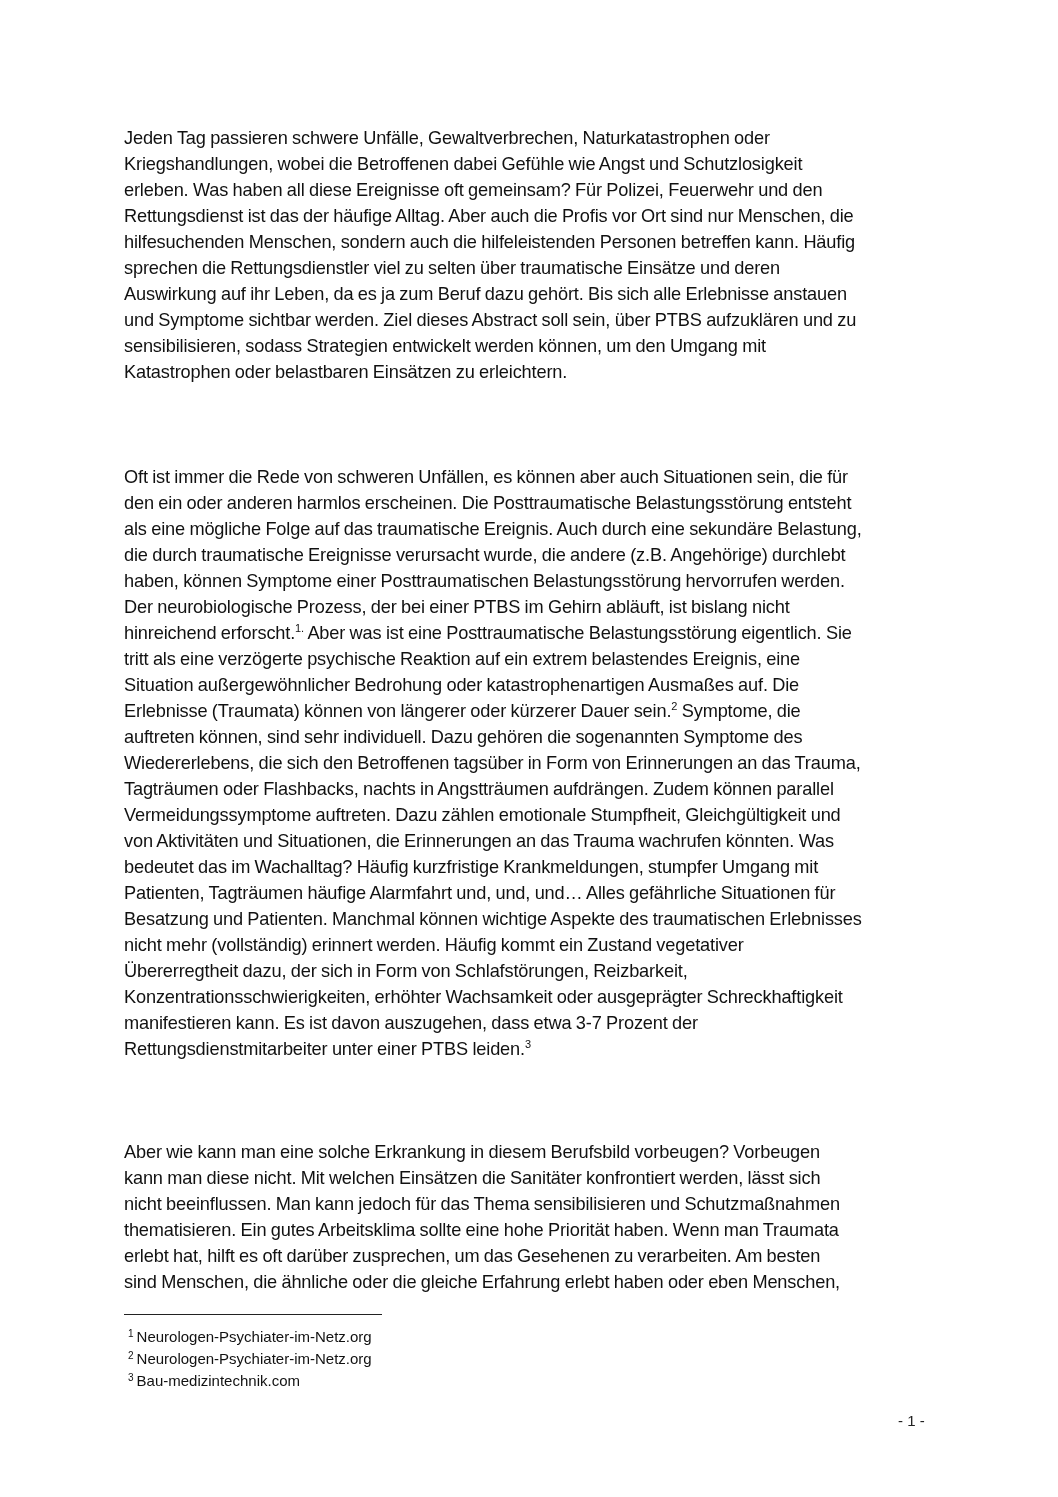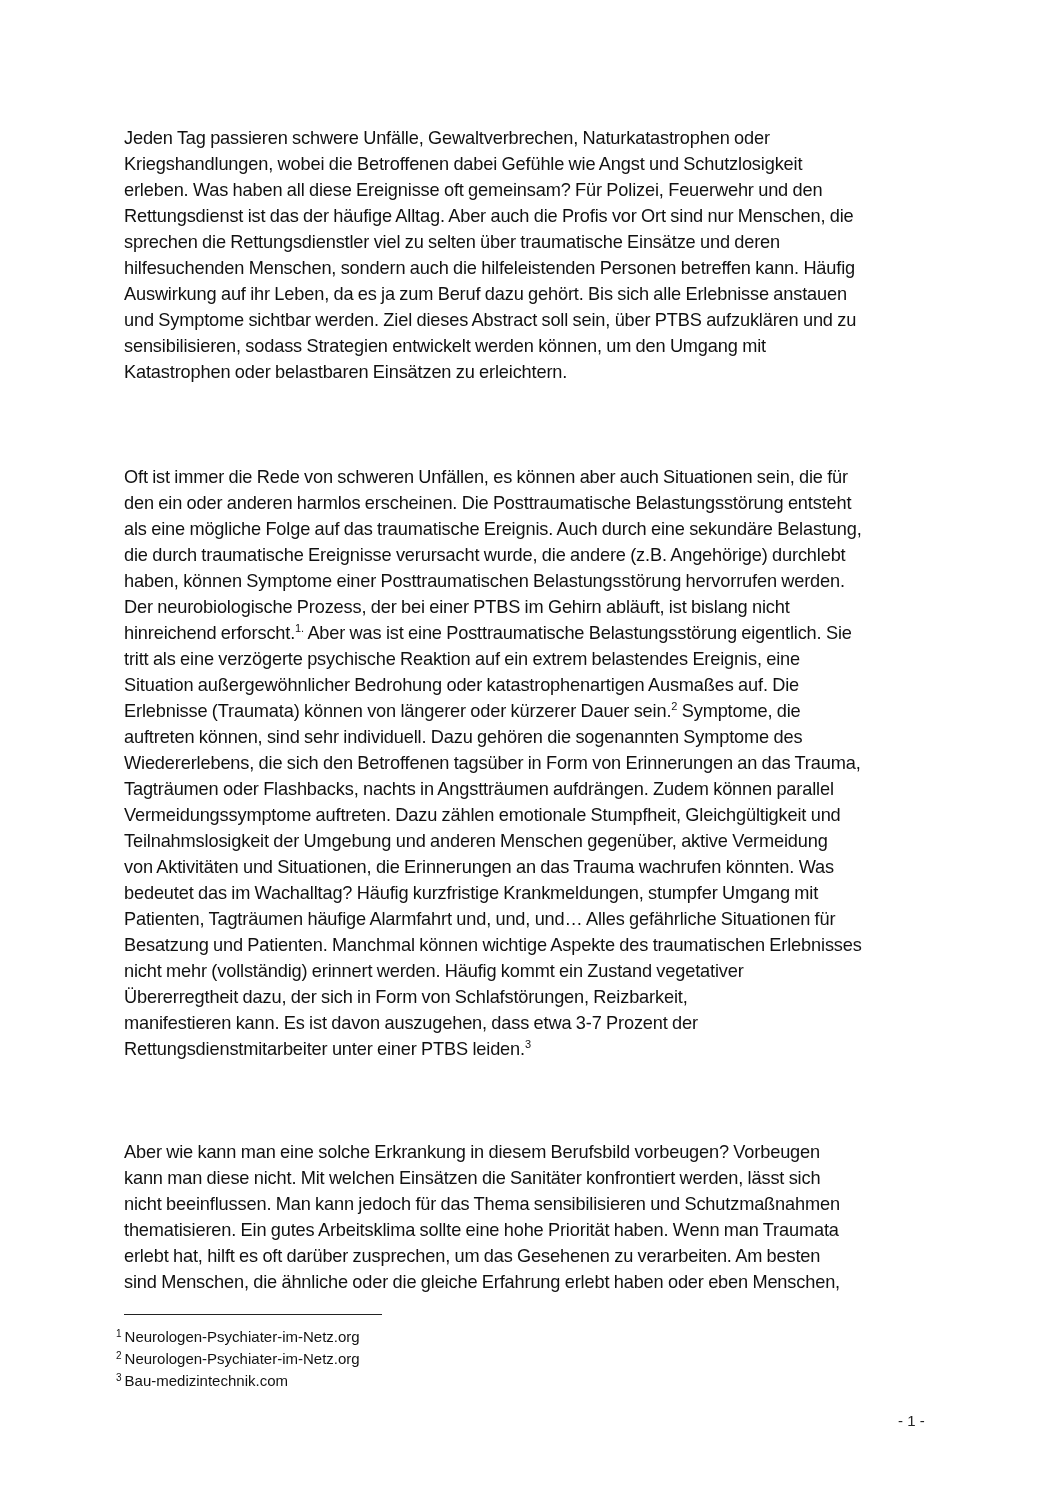--- a/index.html
+++ b/index.html
@@ -49,21 +49,21 @@
     .footnote-rule {
       position: absolute;
       left: 124px;
       top: 1314px;
       width: 258px;
       height: 0;
       border-top: 1.5px solid #222;
     }
     .footnotes {
       position: absolute;
-      left: 116px;
+      left: 128px;
       top: 1326px;
     }
     .fn {
       font-size: 15px;
       line-height: 22px;
       height: 22px;
       white-space: nowrap;
       color: #111;
     }
     .fn sup {
@@ -83,49 +83,49 @@
 </head>
 <body>
 
 <div class="page">
 
   <div class="body-text" id="para1">
       <span class="line">Jeden Tag passieren schwere Unfälle, Gewaltverbrechen, Naturkatastrophen oder</span>
       <span class="line">Kriegshandlungen, wobei die Betroffenen dabei Gefühle wie Angst und Schutzlosigkeit</span>
       <span class="line">erleben. Was haben all diese Ereignisse oft gemeinsam? Für Polizei, Feuerwehr und den</span>
       <span class="line">Rettungsdienst ist das der häufige Alltag. Aber auch die Profis vor Ort sind nur Menschen, die</span>
+      <span class="line">hilfesuchenden Menschen, sondern auch die hilfeleistenden Personen betreffen kann. Häufig</span>
       <span class="line">sprechen die Rettungsdienstler viel zu selten über traumatische Einsätze und deren</span>
-      <span class="line">hilfesuchenden Menschen, sondern auch die hilfeleistenden Personen betreffen kann. Häufig</span>
       <span class="line">Auswirkung auf ihr Leben, da es ja zum Beruf dazu gehört. Bis sich alle Erlebnisse anstauen</span>
       <span class="line">und Symptome sichtbar werden. Ziel dieses Abstract soll sein, über PTBS aufzuklären und zu</span>
       <span class="line">sensibilisieren, sodass Strategien entwickelt werden können, um den Umgang mit</span>
       <span class="line">Katastrophen oder belastbaren Einsätzen zu erleichtern.</span>
     </div>
   <div class="body-text" id="para2">
       <span class="line">Oft ist immer die Rede von schweren Unfällen, es können aber auch Situationen sein, die für</span>
       <span class="line">den ein oder anderen harmlos erscheinen. Die Posttraumatische Belastungsstörung entsteht</span>
       <span class="line">als eine mögliche Folge auf das traumatische Ereignis. Auch durch eine sekundäre Belastung,</span>
       <span class="line">die durch traumatische Ereignisse verursacht wurde, die andere (z.B. Angehörige) durchlebt</span>
       <span class="line">haben, können Symptome einer Posttraumatischen Belastungsstörung hervorrufen werden.</span>
       <span class="line">Der neurobiologische Prozess, der bei einer PTBS im Gehirn abläuft, ist bislang nicht</span>
       <span class="line"><span>hinreichend erforscht.</span><sup>1.</sup><span> Aber was ist eine Posttraumatische Belastungsstörung eigentlich. Sie</span></span>
       <span class="line">tritt als eine verzögerte psychische Reaktion auf ein extrem belastendes Ereignis, eine</span>
       <span class="line">Situation außergewöhnlicher Bedrohung oder katastrophenartigen Ausmaßes auf.  Die</span>
       <span class="line"><span>Erlebnisse (Traumata) können von längerer oder kürzerer Dauer sein.</span><sup>2</sup><span> Symptome, die</span></span>
       <span class="line">auftreten können, sind sehr individuell. Dazu gehören die sogenannten Symptome des</span>
       <span class="line">Wiedererlebens, die sich den Betroffenen tagsüber in Form von Erinnerungen an das Trauma,</span>
       <span class="line">Tagträumen oder Flashbacks, nachts in Angstträumen aufdrängen. Zudem können parallel</span>
       <span class="line">Vermeidungssymptome auftreten. Dazu zählen emotionale Stumpfheit, Gleichgültigkeit und</span>
-      <span class="line">Teilnahmslosigkeit der Umgebung und anderen Menschen gegenüber, aktive Vermeidung</span>
       <span class="line">von Aktivitäten und Situationen, die Erinnerungen an das Trauma wachrufen könnten. Was</span>
       <span class="line">bedeutet das im Wachalltag? Häufig kurzfristige Krankmeldungen, stumpfer Umgang mit</span>
       <span class="line">Patienten, Tagträumen häufige Alarmfahrt und, und, und… Alles gefährliche Situationen für</span>
       <span class="line">Besatzung und Patienten. Manchmal können wichtige Aspekte des traumatischen Erlebnisses</span>
       <span class="line">nicht mehr (vollständig) erinnert werden. Häufig kommt ein Zustand vegetativer</span>
       <span class="line">Übererregtheit dazu, der sich in Form von Schlafstörungen, Reizbarkeit,</span>
+      <span class="line">Konzentrationsschwierigkeiten, erhöhter Wachsamkeit oder ausgeprägter Schreckhaftigkeit</span>
       <span class="line">manifestieren kann. Es ist davon auszugehen, dass etwa 3-7 Prozent der</span>
       <span class="line"><span>Rettungsdienstmitarbeiter unter einer PTBS leiden.</span><sup>3</sup><span></span></span>
     </div>
   <div class="body-text" id="para3">
       <span class="line">Aber wie kann man eine solche Erkrankung in diesem Berufsbild vorbeugen? Vorbeugen</span>
       <span class="line">kann man diese nicht. Mit welchen Einsätzen die Sanitäter konfrontiert werden, lässt sich</span>
       <span class="line">nicht beeinflussen. Man kann jedoch für das Thema sensibilisieren und Schutzmaßnahmen</span>
       <span class="line">thematisieren. Ein gutes Arbeitsklima sollte eine hohe Priorität haben. Wenn man Traumata</span>
       <span class="line">erlebt hat, hilft es oft darüber zusprechen, um das Gesehenen zu verarbeiten. Am besten</span>
       <span class="line">sind Menschen, die ähnliche oder die gleiche Erfahrung erlebt haben oder eben Menschen,</span>

